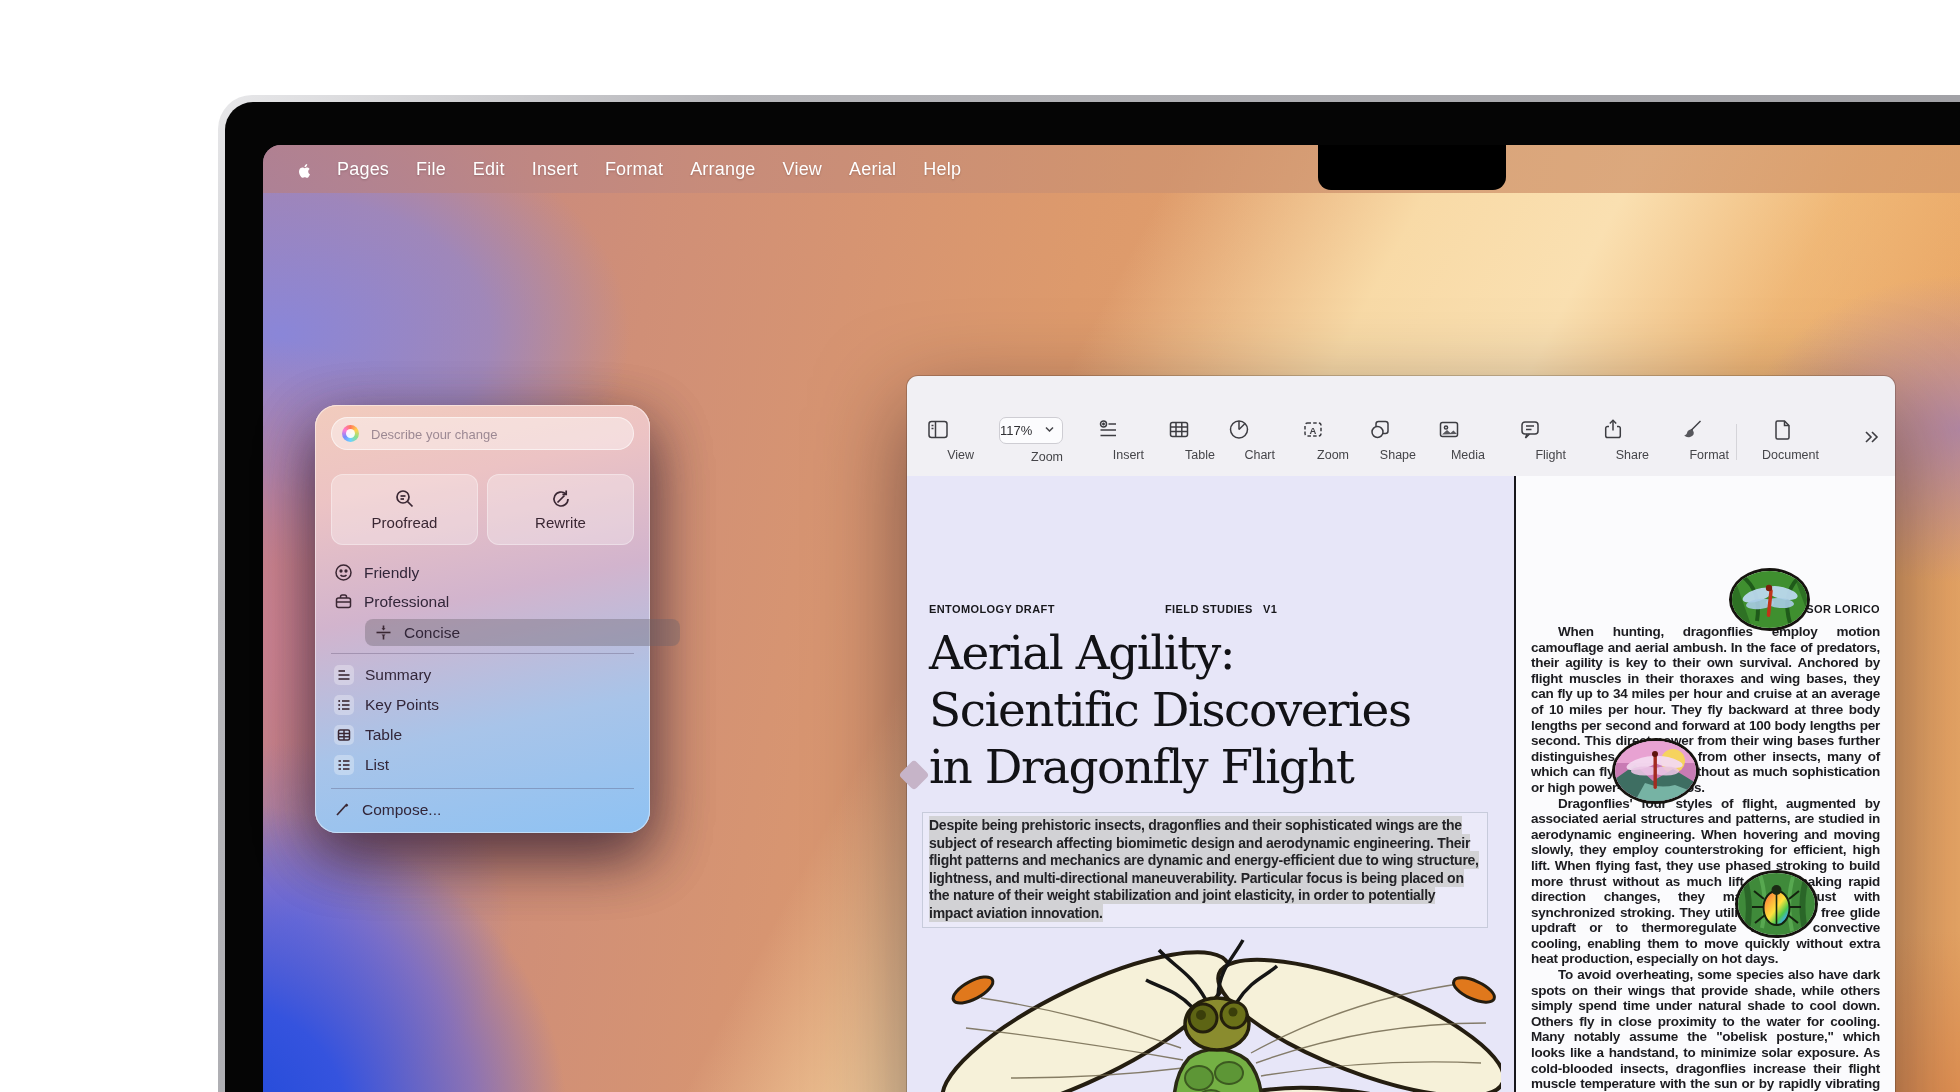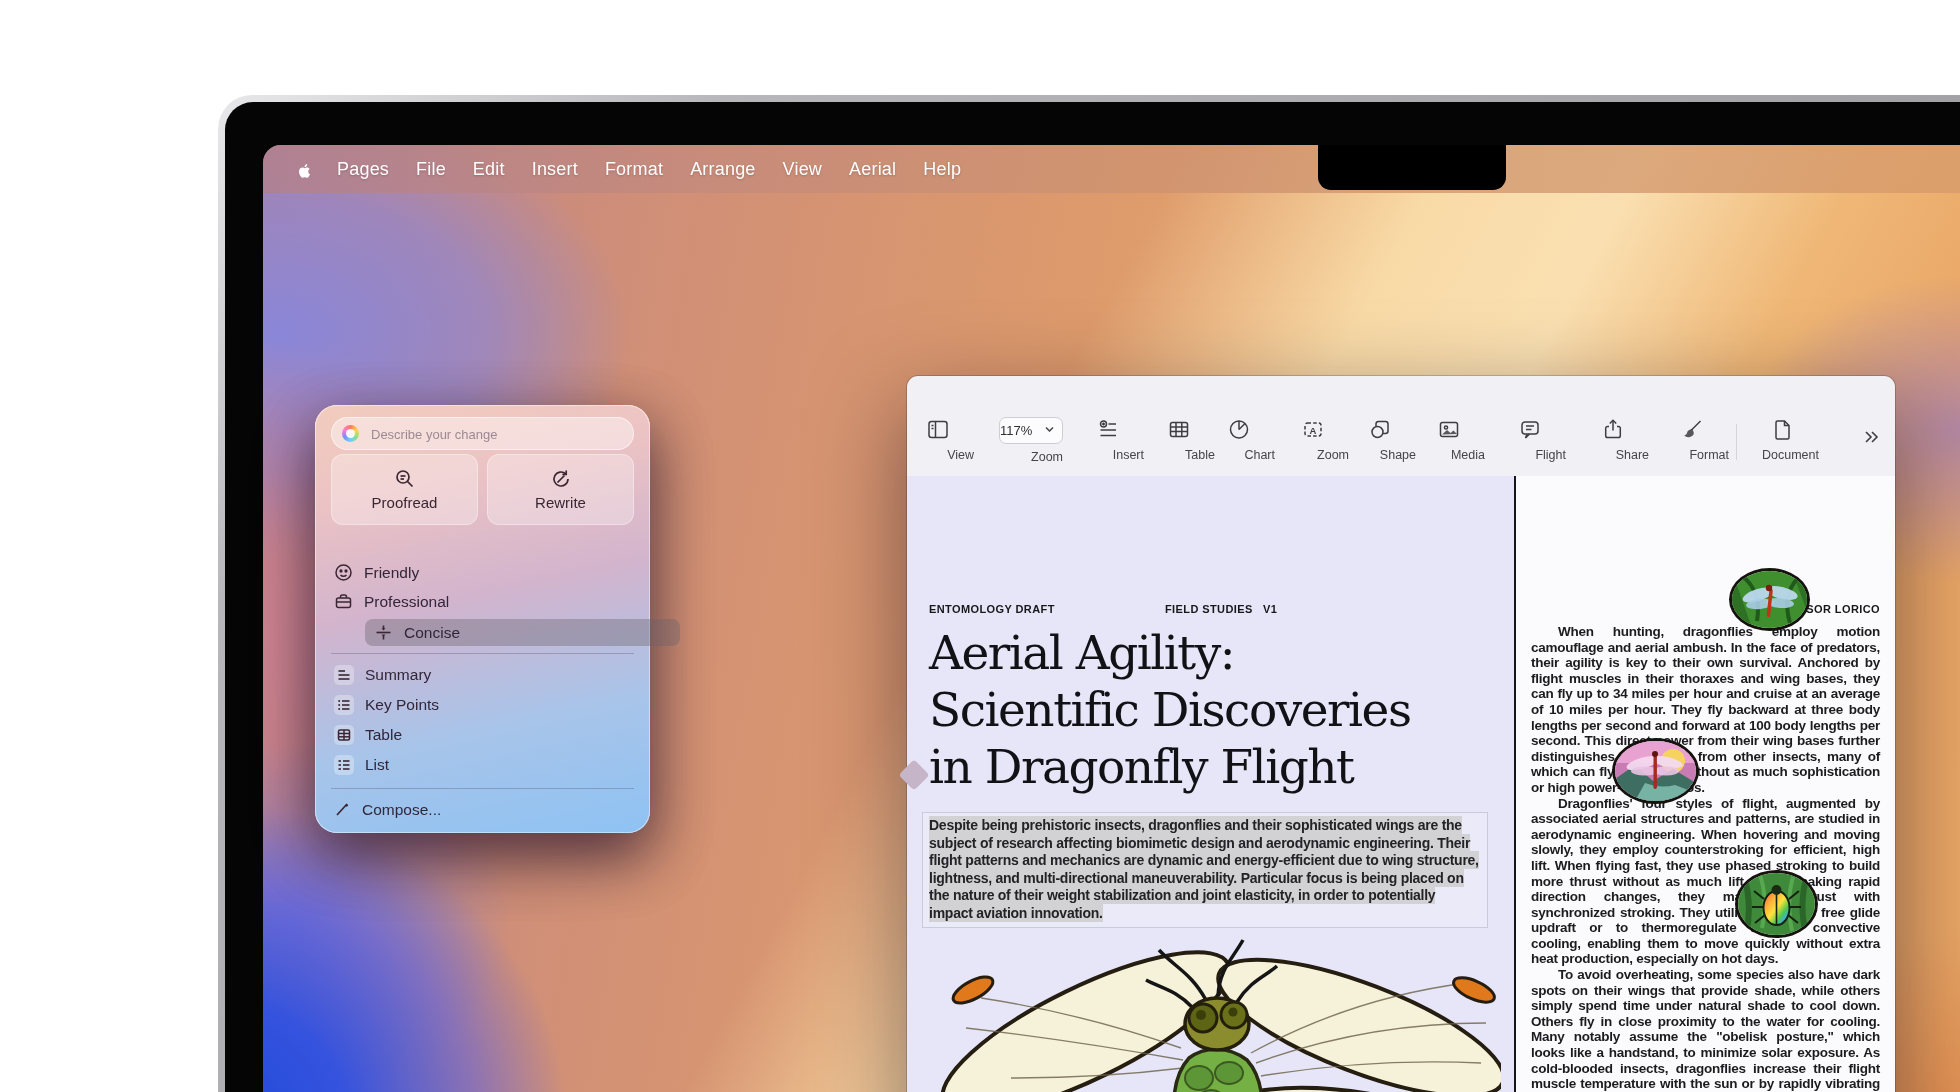--- a/index.html
+++ b/index.html
@@ -65,21 +65,21 @@
       box-shadow:0 22px 60px rgba(30,15,40,.45), inset 0 0 0 1px rgba(255,255,255,.45);}
   #wt-arrow{left:640px;top:619px;width:22px;height:22px;transform:rotate(45deg);border-radius:4px;background:#c6b4c8;}
   #wt-input{left:16px;top:12px;width:303px;height:33px;border-radius:17px;background:rgba(255,255,255,.42);
       box-shadow:inset 0 0 0 1px rgba(255,255,255,.55);}
   #wt-input input{position:absolute;left:38px;top:0;width:255px;height:33px;border:none;background:transparent;outline:none;
       font-family:"Liberation Sans",sans-serif;font-size:13px;color:#5c4a5e;}
   #wt-input input::placeholder{color:rgba(92,74,94,.58);}
   #ai-glyph{left:11px;top:8px;width:17px;height:17px;border-radius:50%;
       background:conic-gradient(#ff7a59,#ffd24d,#8be08a,#6ad2ff,#7a8cff,#ff7ad7,#ff7a59);}
   #ai-glyph i{position:absolute;left:4px;top:4px;width:9px;height:9px;border-radius:50%;background:rgba(255,255,255,.92);}
-  .wt-btn{position:absolute;top:49px;width:147px;height:71px;border-radius:12px;background:rgba(255,255,255,.30);
+  .wt-btn{position:absolute;top:69px;width:147px;height:71px;border-radius:12px;background:rgba(255,255,255,.30);
       box-shadow:inset 0 0 0 1px rgba(255,255,255,.35);text-align:center;color:#3a2733;}
   .wt-btn svg{display:block;margin:14px auto 4px;}
   .wt-btn span{font-size:15px;}
   .wt-row{position:absolute;left:10px;width:315px;height:25px;display:flex;align-items:center;gap:11px;padding-left:9px;
       box-sizing:border-box;color:#322639;font-size:15.5px;text-align:center;}
   .wt-row svg{flex:0 0 auto;}
   .wt-row.sel{background:rgba(106,96,108,.38);border-radius:8px;height:27px;margin-left:40px;}
   .wt-div{position:absolute;left:16px;width:303px;height:1px;background:rgba(70,55,85,.28);}
   .ic-chip{display:flex;align-items:center;justify-content:center;width:20px;height:20px;border-radius:5px;background:rgba(255,255,255,.30);}
 </style>

